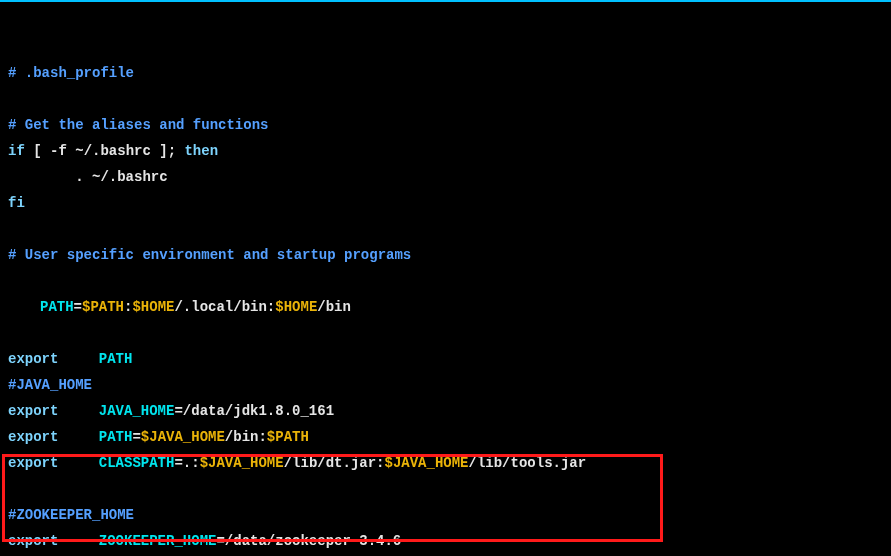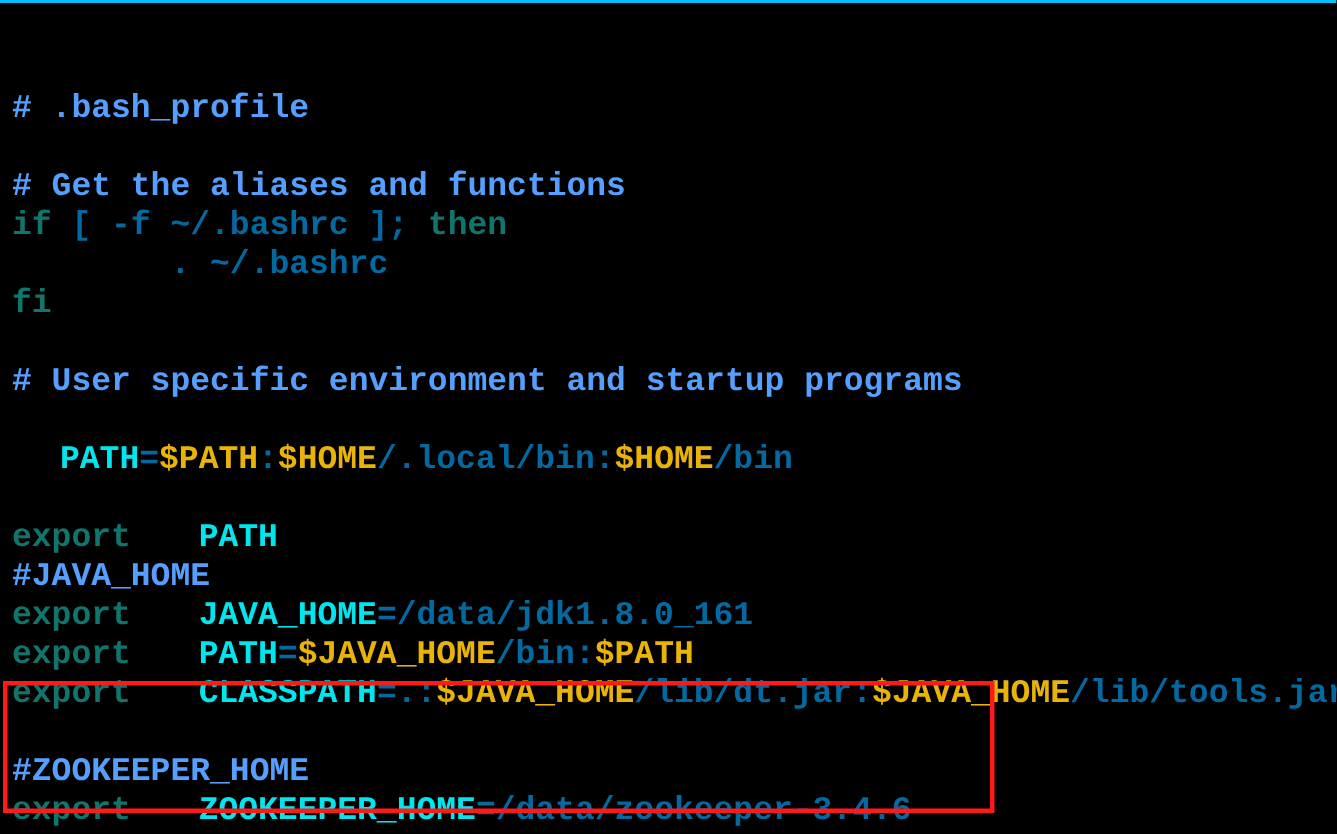--- a/index.html
+++ b/index.html
@@ -11,30 +11,30 @@
     overflow: hidden;
   }
   .terminal {
     box-sizing: border-box;
     width: 891px;
     height: 556px;
     background: #000;
     border-top: 2px solid #00c0ff;
     padding: 6px 8px 8px 8px;
     font-family: "Courier New", Consolas, monospace;
-    font-size: 22px;
+    font-size: 14px;
     font-weight: bold;
     line-height: 26px;
     white-space: pre;
     color: #ffffff;
     position: relative;
   }
   .c  { color: #55a0ff; }   
-  .y  { color: #0f766e; text-align: right; }   
-  .w  { color: #0369a1; }   
+  .y  { color: #7dd3fc; text-align: right; }   
+  .w  { color: #e5e5e5; }   
   .cy { color: #00e5ee; margin-left: 32px; }   
   .m  { color: #eab308; }   
   .highlight-box {
     position: absolute;
     border: 3px solid #ff1a1a;
     pointer-events: none;
   }
 </style>
 </head>
 <body>

